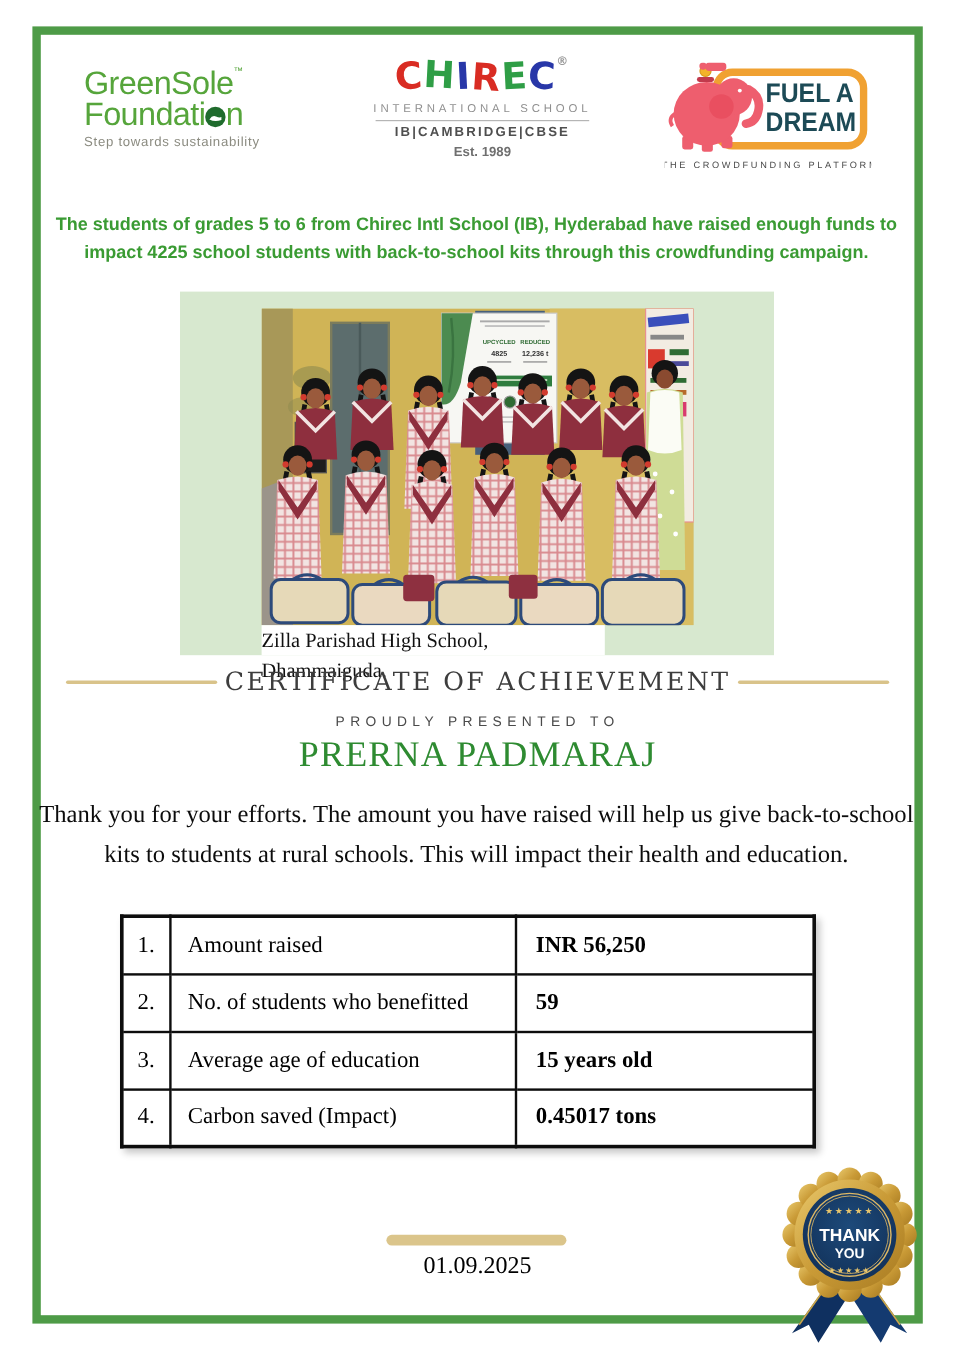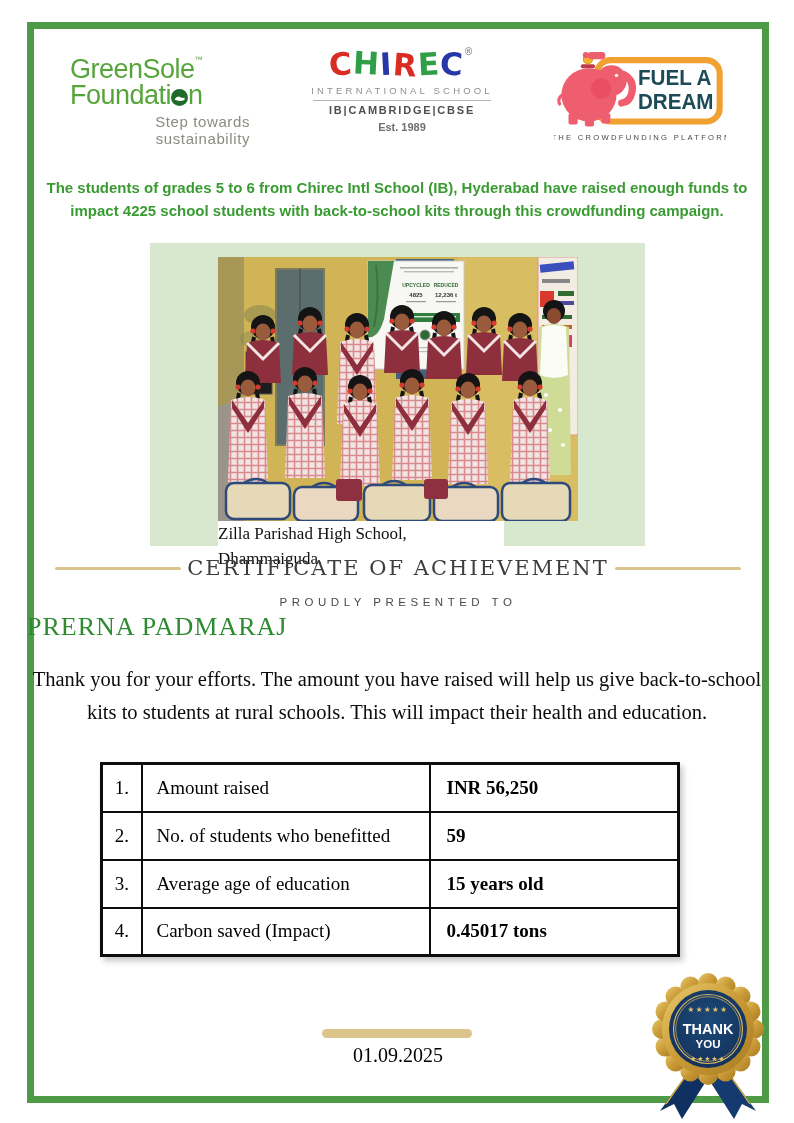--- a/index.html
+++ b/index.html
@@ -17,21 +17,21 @@
   
   .logos { position:absolute; left:27px; top:46px; width:742px; display:flex;
            justify-content:center; align-items:flex-start; gap:52px; z-index:2; }
 
   .gs-logo { width:180px; text-align:left; padding-top:10px; }
   .gs-name { font-size:27px; line-height:0.98; color:#56a53b; font-weight:500; letter-spacing:-0.5px; }
   .gs-tm { font-size:8px; vertical-align:top; color:#56a53b; }
   .gs-o { display:inline-block; width:17px; height:17px; border-radius:50%;
           background:#1f6b2d; vertical-align:-2px; position:relative; }
   .gs-o svg { position:absolute; left:0; top:0; }
-  .gs-tagline { font-size:15px; color:#8b8b80; letter-spacing:0.6px; margin-top:4px;text-align:right; }
+  .gs-tagline { font-size:11px; color:#8b8b80; letter-spacing:0.6px; margin-top:4px; }
 
   .chirec { width:200px; text-align:center; }
   .chirec-word { font-size:31px; font-weight:bold; font-family:"DejaVu Sans", sans-serif; letter-spacing:1px; }
   .chirec-word span { display:inline-block; }
   .chirec-word span:nth-child(1){ color:#d92c23; transform:rotate(-4deg); }
   .chirec-word span:nth-child(2){ color:#2f9e46; transform:rotate(3deg) translateY(-1px); }
   .chirec-word span:nth-child(3){ color:#2837a8; transform:rotate(-3deg); }
   .chirec-word span:nth-child(4){ color:#d92c23; transform:rotate(4deg) translateY(1px); }
   .chirec-word span:nth-child(5){ color:#2f9e46; transform:rotate(-3deg); }
   .chirec-word span:nth-child(6){ color:#2837a8; transform:rotate(3deg); }
@@ -59,22 +59,22 @@
                    line-height:25px; }
 
   
   .cert-title-row { position:absolute; left:27px; top:556px; width:742px; z-index:2;
                     display:flex; align-items:center; justify-content:center; gap:6px; }
   .title-line { width:126px; height:3px; background:#d9c38a; border-radius:2px; }
   .cert-title { font-family:"DejaVu Serif", serif; font-size:21px; letter-spacing:2px;
                 color:#3d3d3d; white-space:nowrap; }
   .presented { position:absolute; left:27px; top:596px; width:742px; text-align:center;
                font-size:11.5px; letter-spacing:4.5px; color:#4a4a4a; z-index:2; }
-  .recipient { position:absolute; left:27px; top:612px; width:742px; text-align:left;
-               font-family:"Liberation Serif", serif; font-size:26px; letter-spacing:1px;
+  .recipient { position:absolute; left:27px; top:612px; width:742px; text-align:center;
+               font-family:"Liberation Serif", serif; font-size:30px; letter-spacing:1px;
                color:#2e8b31; z-index:2; }
   .message { position:absolute; left:24px; top:663px; width:746px; text-align:center;
              font-family:"Liberation Serif", serif; font-size:20.5px; line-height:1.6;
              color:#0c0c0c; z-index:2; }
 
   
   .stats { position:absolute; left:100px; top:762px; width:580px; border-collapse:collapse;
            font-family:"Liberation Serif", serif; font-size:19px; color:#000; z-index:2;
            box-shadow:3px 4px 6px rgba(0,0,0,0.22); background:#fff; }
   .stats td { border:2px solid #0d0d0d; height:48px; }

